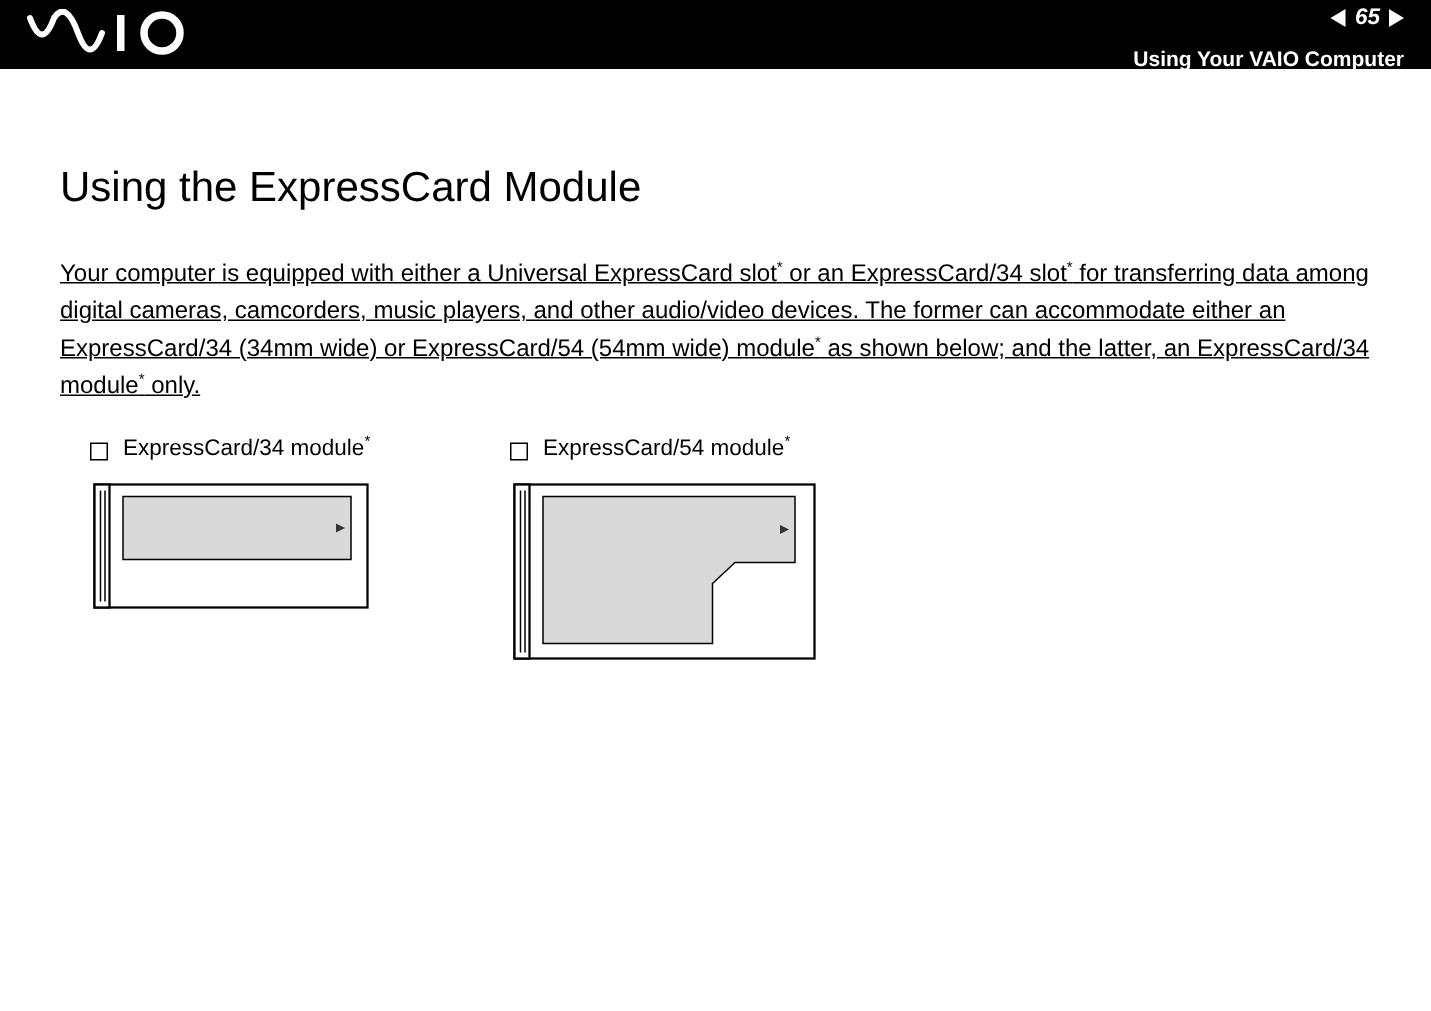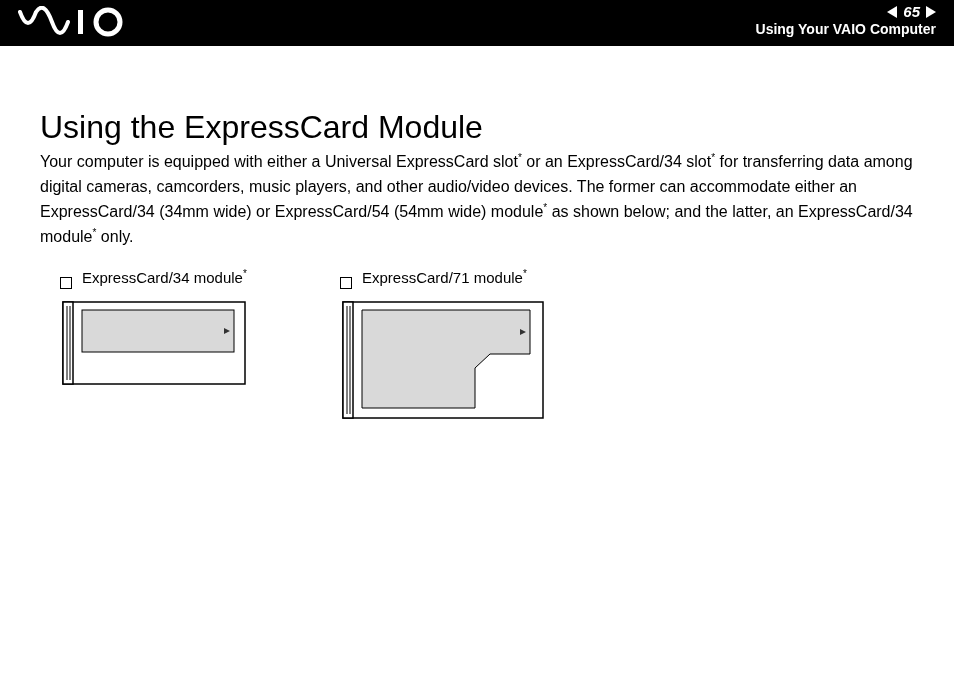--- a/index.html
+++ b/index.html
@@ -1,27 +1,27 @@
 <!DOCTYPE html>
 <html><head>
 <meta charset="utf-8">
 <style>
   html,body{margin:0;padding:0;width:954px;height:674px;background:#fff;font-family:Arial,Helvetica,sans-serif;color:#000;}
   .header{background:#000;color:#fff;height:46px;position:relative;}
   .logo{position:absolute;left:18px;top:6px;}
   .hdr-right{position:absolute;right:18px;top:3px;}
   .pager{font-style:italic;font-weight:bold;font-size:15px;display:flex;align-items:center;justify-content:flex-end;gap:6px;}
-  .section-label{font-weight:bold;font-size:14px;margin-top:1px;}
+  .section-label{font-weight:bold;font-size:14px;margin-top:11px;}
   .content{padding:28px 40px 0 40px;}
-  h1{font-weight:normal;font-size:32px;margin:35px 0 4px 0;}
-  p.body{font-size:16px;line-height:1.55;margin:0 0 18px 0;}
+  h1{font-weight:normal;font-size:28px;margin:35px 0 30px 0;}
+  p.body{font-size:16px;line-height:1.55;margin:0 0 18px 0;text-decoration:underline;}
   sup{font-size:10px;vertical-align:super;}
   .modules{display:flex;gap:90px;margin:8px 0 18px 20px;}
   .mod-col{}
-  .mod-label{font-size:15px;margin-bottom:10px;display:flex;align-items:flex-end;gap:10px;}
+  .mod-label{font-size:15px;margin-bottom:10px;display:flex;align-items:center;gap:10px;}
   .bullet-box{width:10px;height:10px;border:1px solid #000;display:inline-block;position:relative;top:3px;}
   .footnote{font-size:12.5px;margin-top:6px;}
   .footnote-mark{display:inline-block;width:18px;vertical-align:top;}
   .tri{display:inline-block;width:0;height:0;}
   .tri-left{border-top:6px solid transparent;border-bottom:6px solid transparent;border-right:10px solid #fff;}
   .tri-right{border-top:6px solid transparent;border-bottom:6px solid transparent;border-left:10px solid #fff;}
   svg{display:block;}
 </style>
 </head>
 <body>
@@ -67,21 +67,21 @@
 
         <rect x="22" y="14" width="152" height="42" fill="#d9d9d9" stroke="#000" stroke-width="1"></rect>
 
         <polygon points="164,32 170,35 164,38" fill="#333"></polygon>
       </svg>
     </div>
 
     <div class="mod-col">
       <div class="mod-label">
         <span class="bullet-box"></span>
-        <span><span>ExpressCard/71 module</span><sup>*</sup></span>
+        <span><span>ExpressCard/54 module</span><sup>*</sup></span>
       </div>
       <svg width="210" height="130">
 
         <rect x="3" y="6" width="200" height="116" fill="none" stroke="#000" stroke-width="1.5"></rect>
         <rect x="3" y="6" width="10" height="116" fill="#fff" stroke="#000" stroke-width="1.5"></rect>
         <line x1="7" y1="10" x2="7" y2="118" stroke="#000" stroke-width="1"></line>
         <line x1="10" y1="10" x2="10" y2="118" stroke="#000" stroke-width="1"></line>
 
         <path d="M22 14 L190 14 L190 58 L150 58 L135 72 L135 112 L22 112 Z" fill="#d9d9d9" stroke="#000" stroke-width="1"></path>
 

